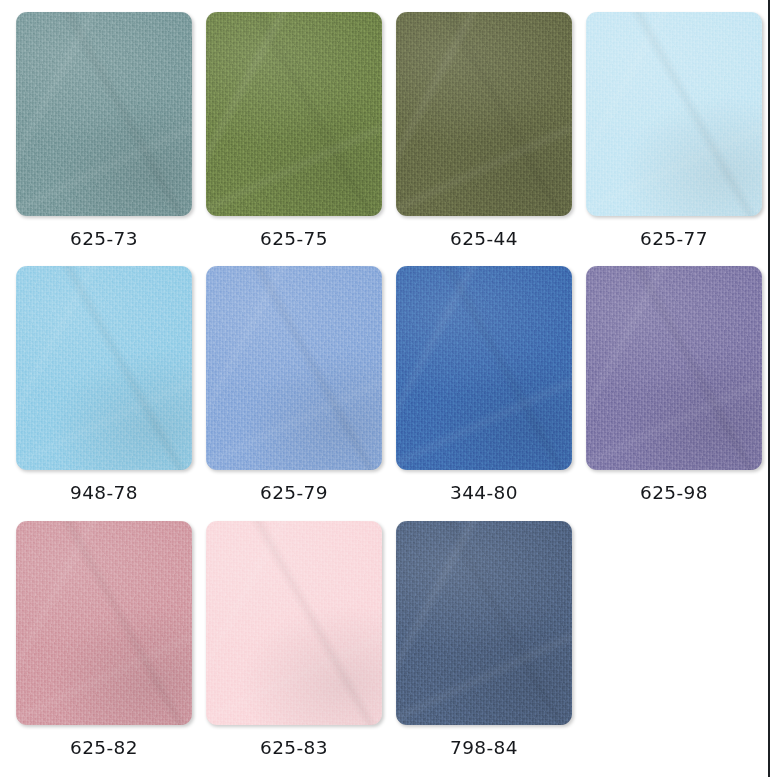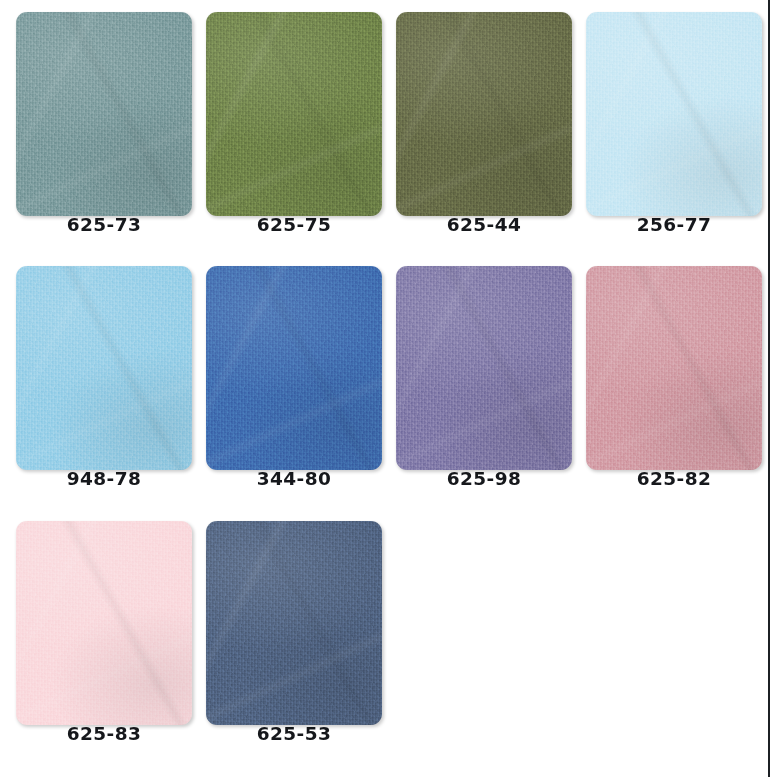--- a/index.html
+++ b/index.html
@@ -105,22 +105,23 @@
     background-image:
       radial-gradient(ellipse 120% 70% at 30% 22%, rgba(255,255,255,0.10), rgba(255,255,255,0.0) 62%),
       radial-gradient(ellipse 90% 60% at 78% 80%, rgba(0,0,0,0.07), rgba(0,0,0,0.0) 65%),
       linear-gradient(118deg, rgba(255,255,255,0.0) 24%, rgba(255,255,255,0.055) 27%, rgba(255,255,255,0.0) 30%),
       linear-gradient(61deg,  rgba(0,0,0,0.0) 54%, rgba(0,0,0,0.045) 57%, rgba(0,0,0,0.0) 60%),
       linear-gradient(155deg, rgba(255,255,255,0.0) 66%, rgba(255,255,255,0.05) 69%, rgba(255,255,255,0.0) 72%);
     pointer-events: none;
   }
 
   .swatch-label {
+    margin-top: 14px;
     font-size: 18.5px;
-    font-weight: 700;
+    font-weight: 400;
     letter-spacing: 0.4px;
     color: #16181c;
     text-align: left;
     line-height: 1;
     white-space: nowrap;
   }
 </style>
 </head>
 <body>
 
@@ -142,30 +143,36 @@
       <div class="cell">
         <div class="swatch-wrap">
           <div class="swatch" style="background: rgb(102, 107, 71);"></div>
         </div>
         <div class="swatch-label">625-44</div>
       </div>
       <div class="cell">
         <div class="swatch-wrap">
           <div class="swatch" style="background: rgb(199, 231, 244);"></div>
         </div>
-        <div class="swatch-label">256-77</div>
+        <div class="swatch-label">625-77</div>
       </div>
       <div class="cell">
         <div class="swatch-wrap">
           <div class="swatch" style="background: rgb(151, 207, 232);"></div>
         </div>
         <div class="swatch-label">948-78</div>
       </div>
       <div class="cell">
         <div class="swatch-wrap">
+          <div class="swatch" style="background: rgb(140, 171, 219);"></div>
+        </div>
+        <div class="swatch-label">625-79</div>
+      </div>
+      <div class="cell">
+        <div class="swatch-wrap">
           <div class="swatch" style="background: rgb(63, 108, 176);"></div>
         </div>
         <div class="swatch-label">344-80</div>
       </div>
       <div class="cell">
         <div class="swatch-wrap">
           <div class="swatch" style="background: rgb(128, 121, 168);"></div>
         </div>
         <div class="swatch-label">625-98</div>
       </div>
@@ -178,20 +185,20 @@
       <div class="cell">
         <div class="swatch-wrap">
           <div class="swatch" style="background: rgb(250, 217, 221);"></div>
         </div>
         <div class="swatch-label">625-83</div>
       </div>
       <div class="cell">
         <div class="swatch-wrap">
           <div class="swatch" style="background: rgb(79, 98, 128);"></div>
         </div>
-        <div class="swatch-label">625-53</div>
+        <div class="swatch-label">798-84</div>
       </div>
     </div>
 
   <div id="page-edge-right"></div>
   <div id="page-edge-outer"></div>
 
 </div>
 
 </body></html>

